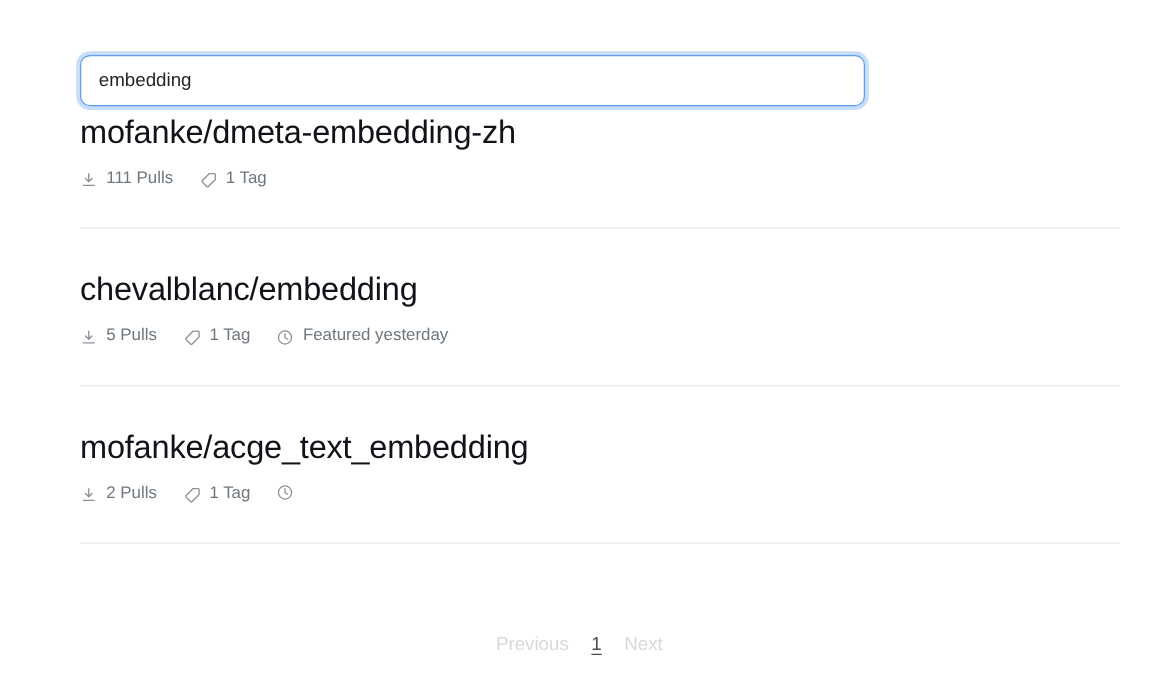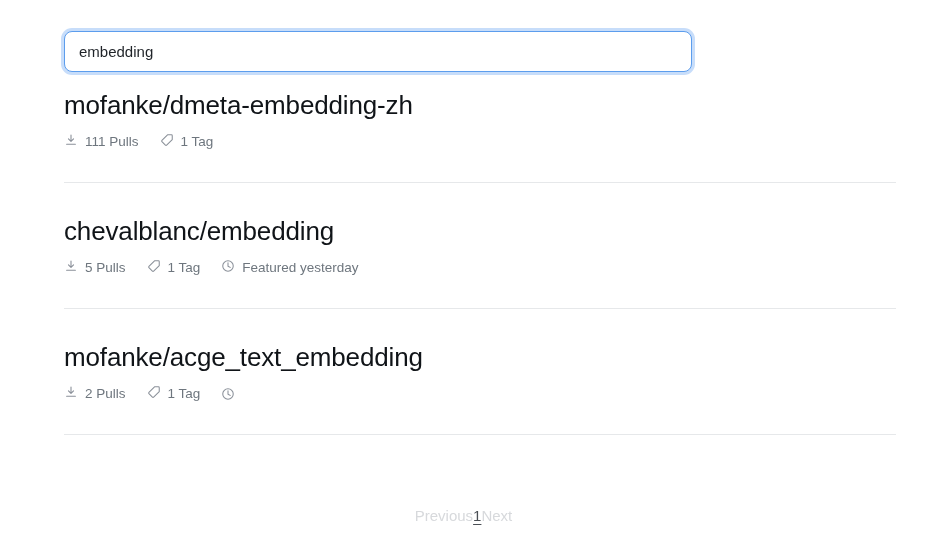--- a/index.html
+++ b/index.html
@@ -19,21 +19,21 @@
     position: relative;
     width: 927px;
     height: 541px;
     box-sizing: border-box;
   }
 
   
   .search-row {
     position: absolute;
     left: 64px;
-    top: 31px;
+    top: 44px;
     width: 833px;
     height: 41px;
     display: flex;
     align-items: flex-start;
     gap: 29px;
   }
 
   .search-field-wrap {
     position: relative;
     width: 628px;
@@ -122,21 +122,21 @@
 
   .result-meta {
     display: flex;
     align-items: center;
     margin-top: 11px;
     height: 18px;
   }
 
   .meta-item {
     display: flex;
-    align-items: flex-start;
+    align-items: flex-end;
     margin-right: 21px;
     font-size: 13.5px;
     color: #6e767e;
     line-height: 18px;
     white-space: nowrap;
   }
   .meta-item:last-child {
     margin-right: 0;
   }
 
@@ -163,21 +163,21 @@
 
   
   .pagination {
     position: absolute;
     left: 0;
     top: 505px;
     width: 927px;
     display: flex;
     justify-content: center;
     align-items: baseline;
-    gap: 0;
+    gap: 18px;
     font-size: 15px;
   }
 
   .page-link-disabled {
     color: #d7d9dc;
     cursor: default;
     line-height: 22px;
   }
 
   .page-current {

